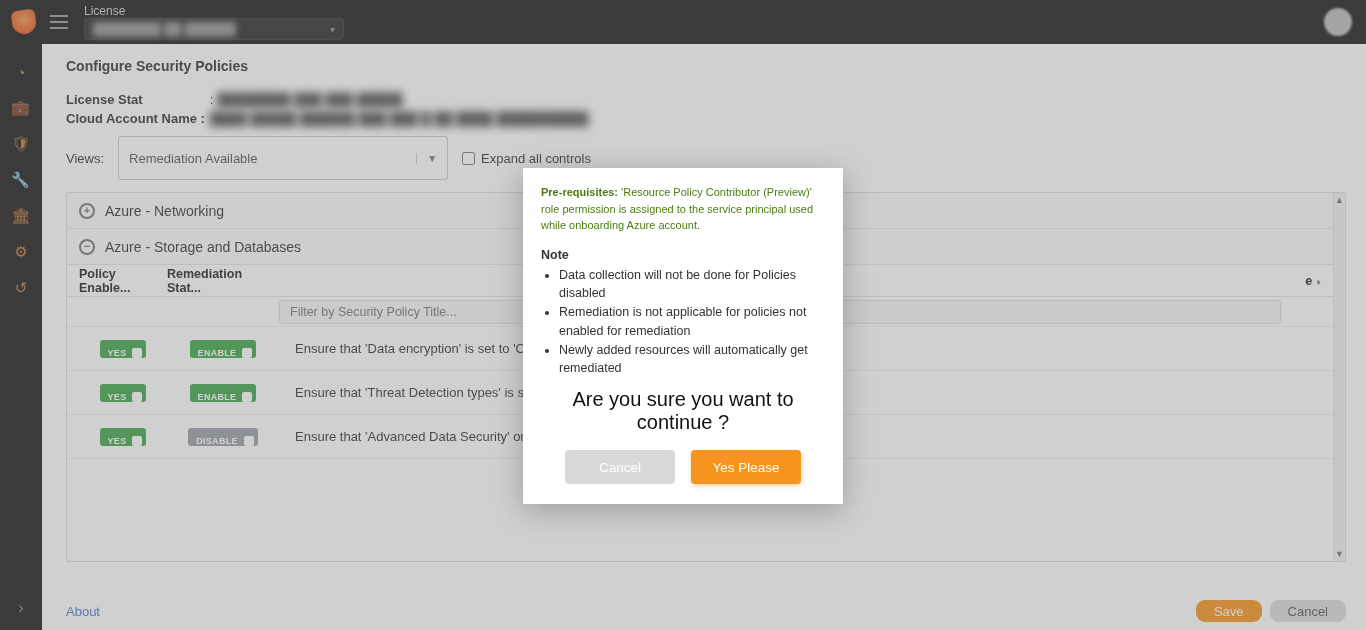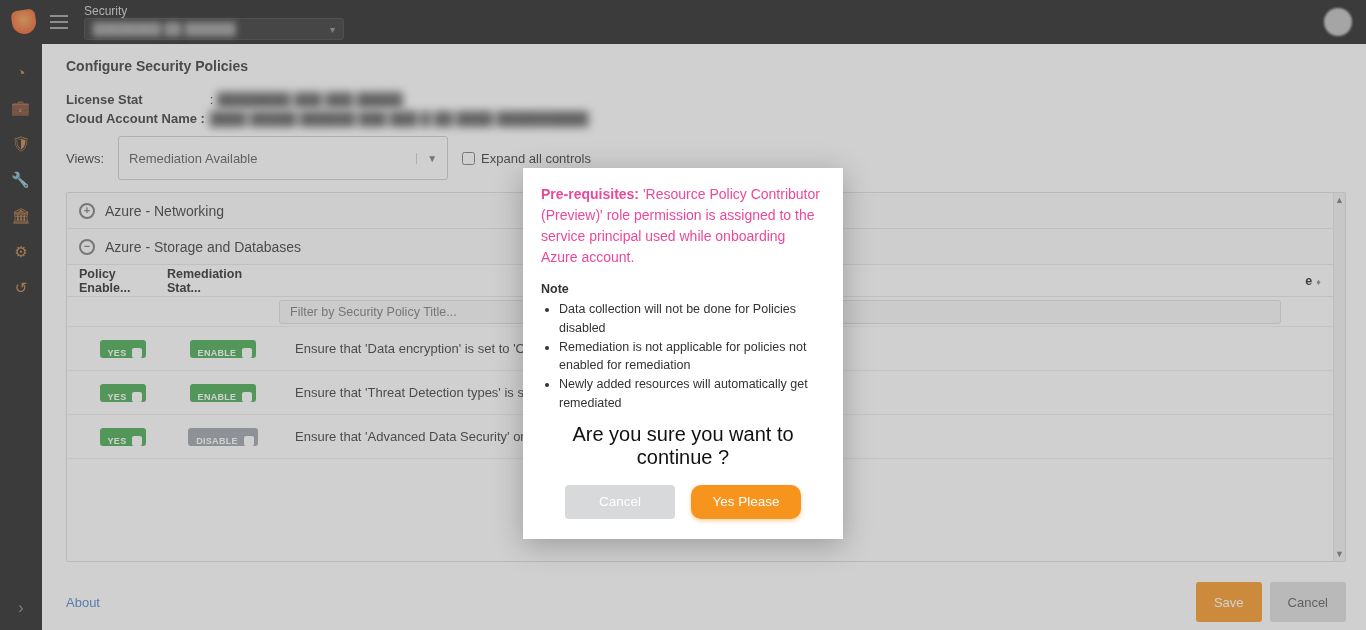--- a/index.html
+++ b/index.html
@@ -56,50 +56,50 @@
   .pill.grey  { background:#9aa0a6;}
   .pill .sw { width:10px; height:10px; background:#fff; border-radius:2px; margin-left:6px;}
   .groups .scroll-track { position:absolute; right:0; top:0; bottom:0; width:12px; background:#f1f1f1; border-left:1px solid #e5e5e5;}
   .groups .scroll-arrow { height:14px; display:flex; align-items:center; justify-content:center; font-size:9px; color:#777;}
   .groups .scroll-track .arrow-bot { position:absolute; bottom:0; width:100%;}
 
   
   .page-footer { position:absolute; left:24px; right:20px; bottom:8px; display:flex; align-items:center; justify-content:space-between;}
   .about-link { color:#4a7bc8; font-size:13px; cursor:pointer;}
   .btn-row { display:flex; gap:8px;}
-  .btn { height:40px; padding:0 18px; border-radius:3px; font-size:13px; display:flex; align-items:center; justify-content:center; cursor:pointer; border:none;}
+  .btn { height:22px; padding:0 18px; border-radius:9px; font-size:13px; display:flex; align-items:center; justify-content:center; cursor:pointer; border:none;}
   .btn.save { background:#f7941d; color:#fff;}
   .btn.cancel { background:#dcdcdc; color:#555;}
 
   
   .overlay { position:absolute; inset:0; background:rgba(120,120,120,0.35); z-index:50;}
   .modal { position:absolute; left:523px; top:168px; width:320px; background:#fff; box-shadow:0 6px 28px rgba(0,0,0,.25); z-index:60; padding:16px 18px 20px 18px;}
-  .modal .pre { font-size:14px; color:#ec4899; line-height:1.5;}
+  .modal .pre { font-size:11px; color:#4d7c0f; line-height:1.5;}
   .modal .pre b { font-weight:700;}
   .modal .notehdr { font-weight:700; margin-top:14px; font-size:12.5px;}
   .modal ul { list-style:disc; padding-left:18px; margin-top:4px;}
   .modal ul li { font-size:12.5px; color:#333; line-height:1.5;}
   .modal .confirm { font-size:20px; font-weight:400; text-align:center; margin-top:10px; color:#111;}
   .modal .actions { display:flex; gap:16px; justify-content:center; margin-top:16px;}
   .modal .mbtn { height:34px; width:110px; border-radius:4px; border:none; font-size:13.5px; cursor:pointer;}
   .modal .mbtn.cancel { background:#d7d9db; color:#fff;}
-  .modal .mbtn.yes { background:#f7941d; color:#fff; box-shadow:0 2px 4px rgba(247,148,29,.4);border-radius:10px;}
+  .modal .mbtn.yes { background:#f7941d; color:#fff; box-shadow:0 2px 4px rgba(247,148,29,.4);}
 </style>
 </head>
 <body>
 
 <div class="topbar">
   <div class="logo"></div>
   <div class="burger">
       <span></span>
       <span></span>
       <span></span>
     </div>
   <div class="license-wrap">
-    <span class="license-lbl">Security</span>
+    <span class="license-lbl">License</span>
     <div class="license-sel">
       <span class="blur">████████ ██ ██████</span>
       <span class="chev">▾</span>
     </div>
   </div>
   <div class="avatar"></div>
 </div>
 
 <div class="rail">
   <div class="ritem">◔</div>

